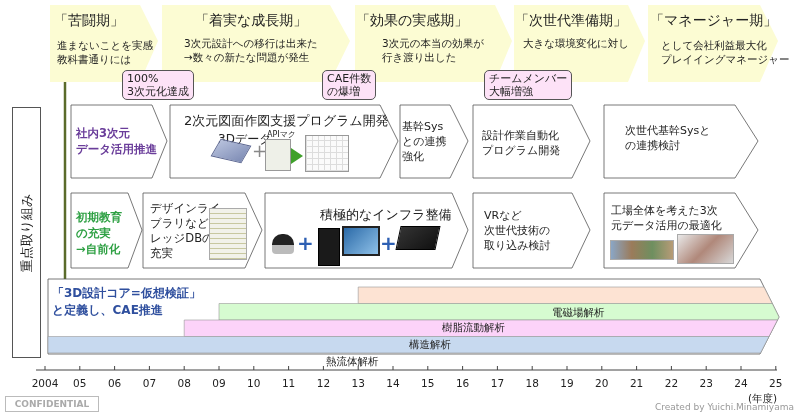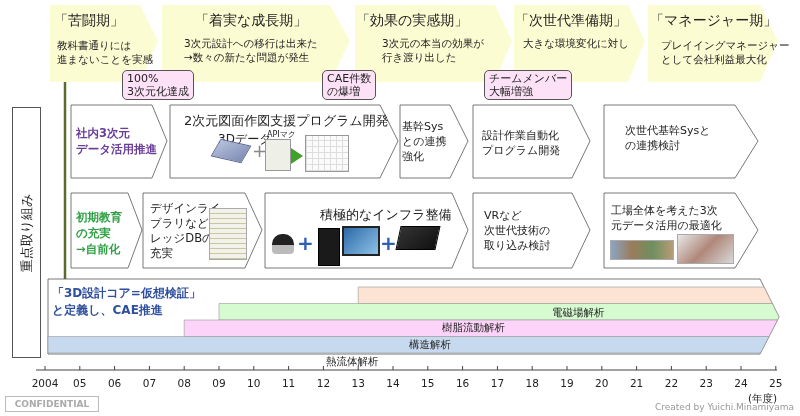--- a/index.html
+++ b/index.html
@@ -83,41 +83,41 @@
       <line x1="636.5999999999999" x2="636.5999999999999" y1="366" y2="370" stroke="#444"></line>
       <line x1="671.4" x2="671.4" y1="366" y2="370" stroke="#444"></line>
       <line x1="706.1999999999999" x2="706.1999999999999" y1="366" y2="370" stroke="#444"></line>
       <line x1="741" x2="741" y1="366" y2="370" stroke="#444"></line>
       <line x1="775.8" x2="775.8" y1="366" y2="370" stroke="#444"></line>
     </g>
 </svg>
 
 <div class="phase-title" style="left:54px;top:12px;">「苦闘期」</div>
 <div class="phase-desc" style="left:57px;top:38px;">
+  <div>進まないことを実感</div>
   <div>教科書通りには</div>
-  <div>進まないことを実感</div>
 </div>
 <div class="phase-title" style="left:195px;top:12px;">「着実な成長期」</div>
 <div class="phase-desc" style="left:184px;top:36px;">
   <div>3次元設計への移行は出来た</div>
   <div>→数々の新たな問題が発生</div>
 </div>
 <div class="phase-title" style="left:356px;top:12px;">「効果の実感期」</div>
 <div class="phase-desc" style="left:382px;top:36px;">
   <div>3次元の本当の効果が</div>
   <div>行き渡り出した</div>
 </div>
 <div class="phase-title" style="left:515px;top:12px;">「次世代準備期」</div>
 <div class="phase-desc" style="left:523px;top:36px;">
   <div>大きな環境変化に対し</div>
 </div>
 <div class="phase-title" style="left:650px;top:12px;">「マネージャー期」</div>
 <div class="phase-desc" style="left:661px;top:38px;">
+  <div>として会社利益最大化</div>
   <div>プレイイングマネージャー</div>
-  <div>として会社利益最大化</div>
 </div>
 
 <div class="callout" style="left:122px;top:70px;">
   <div>100%</div>
   <div>3次元化達成</div>
 </div>
 <div class="callout" style="left:322px;top:70px;">
   <div>CAE件数</div>
   <div>の爆増</div>
 </div>

